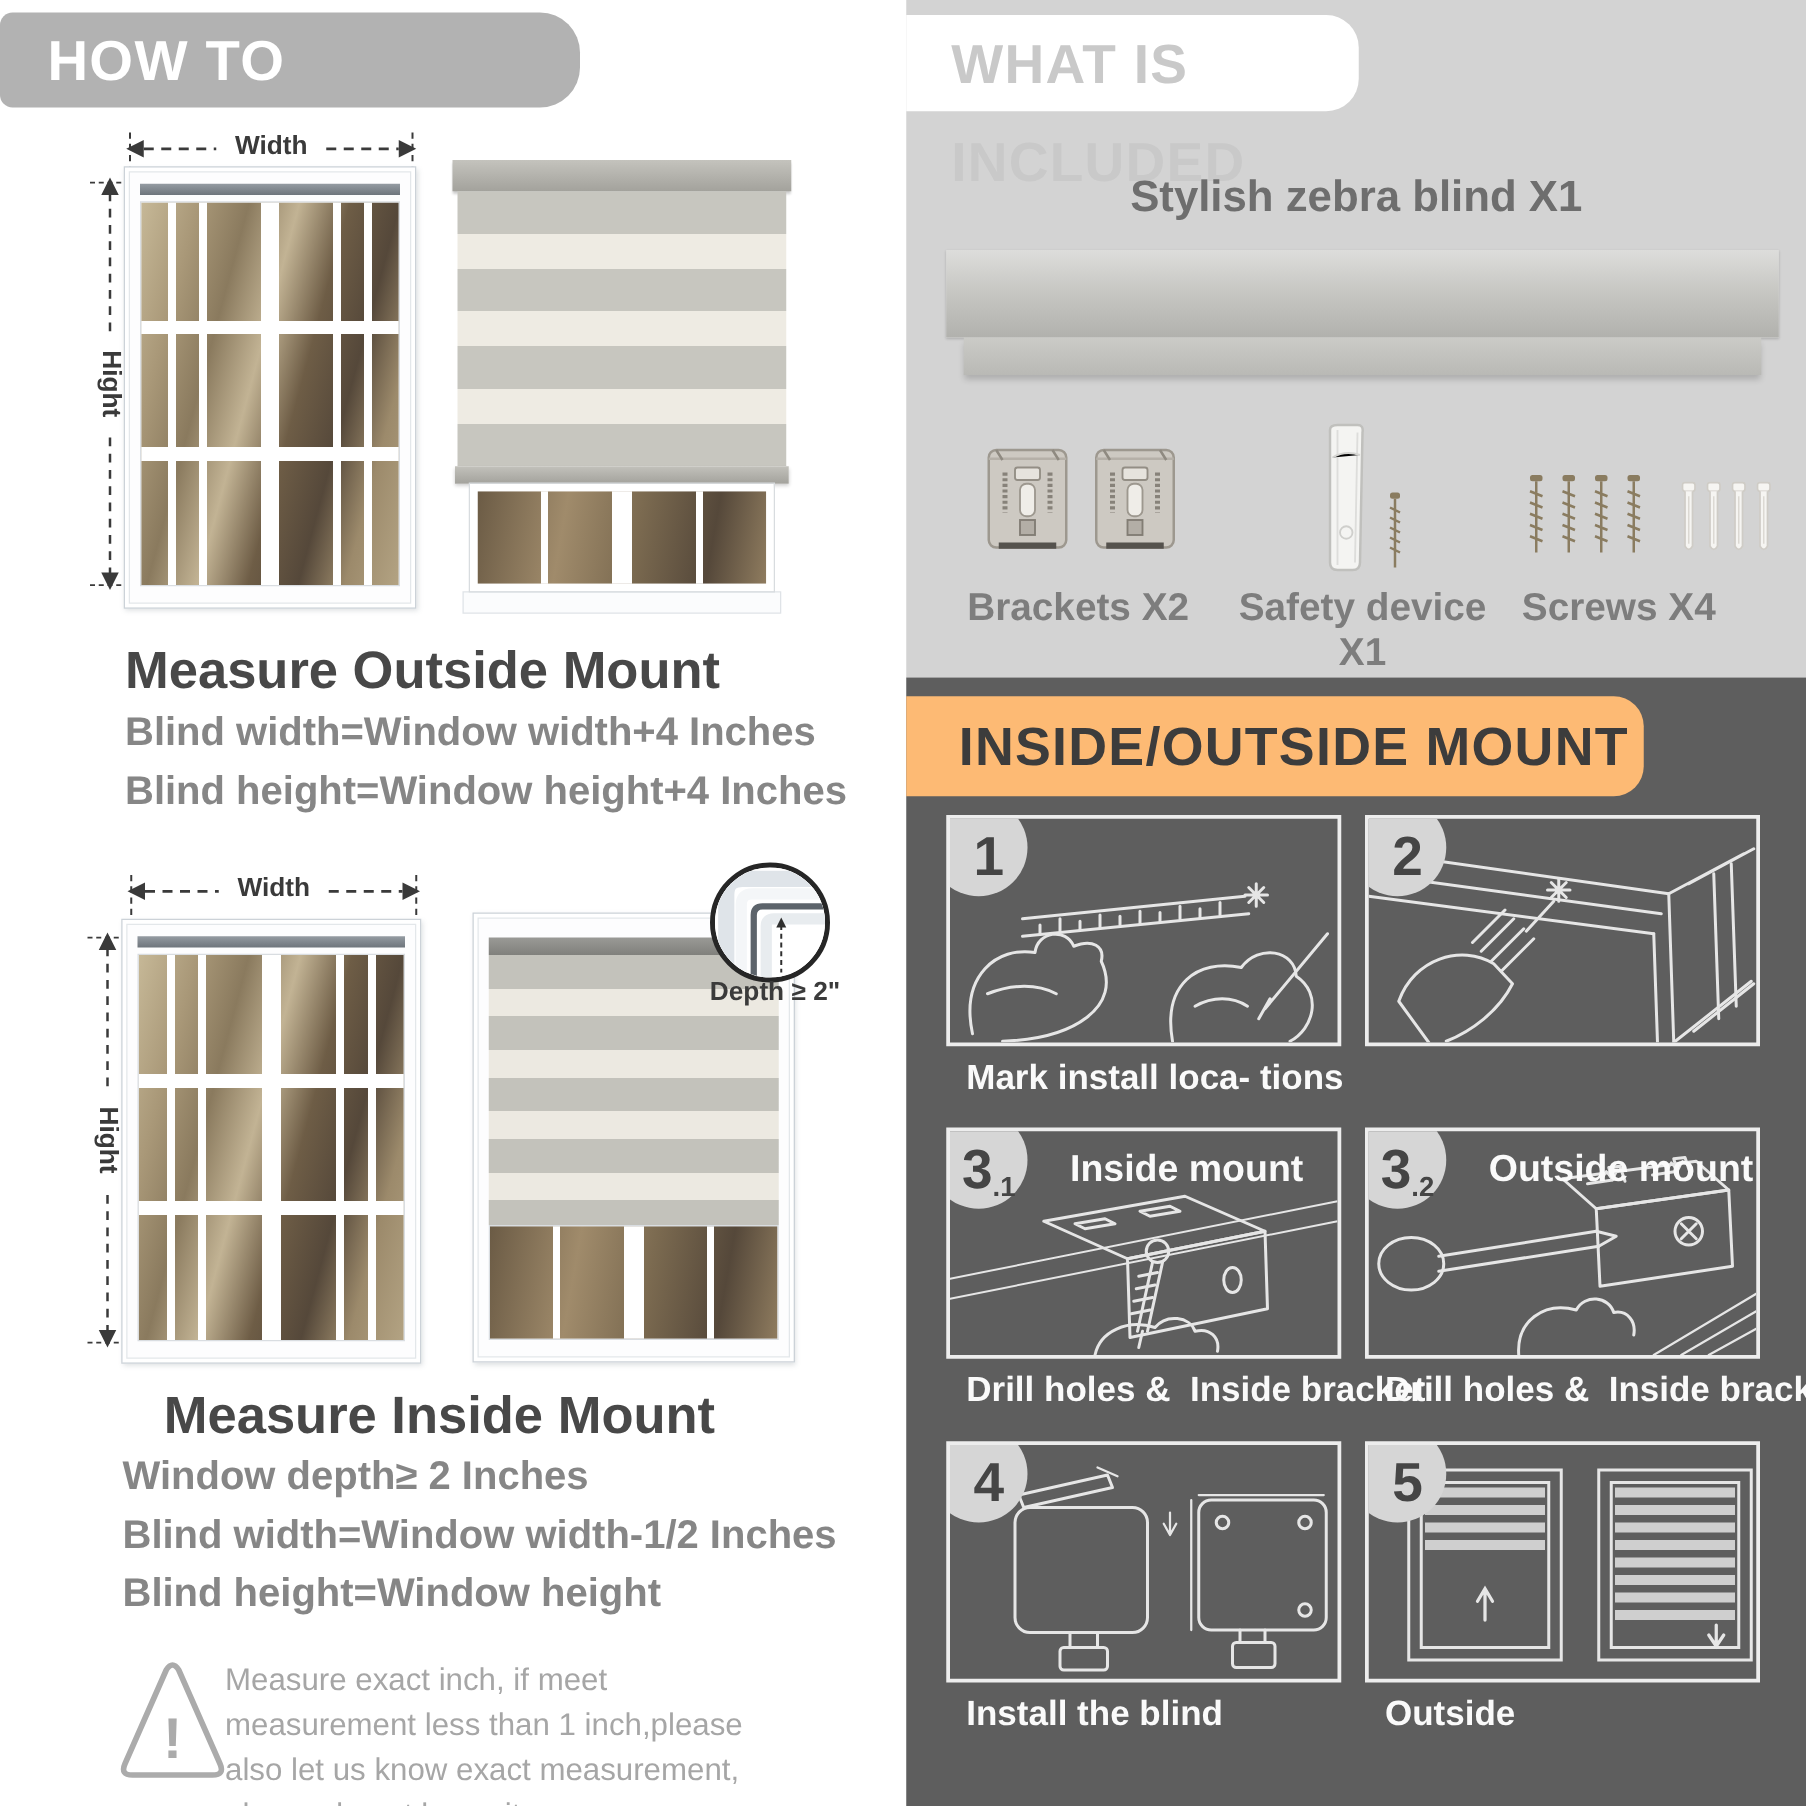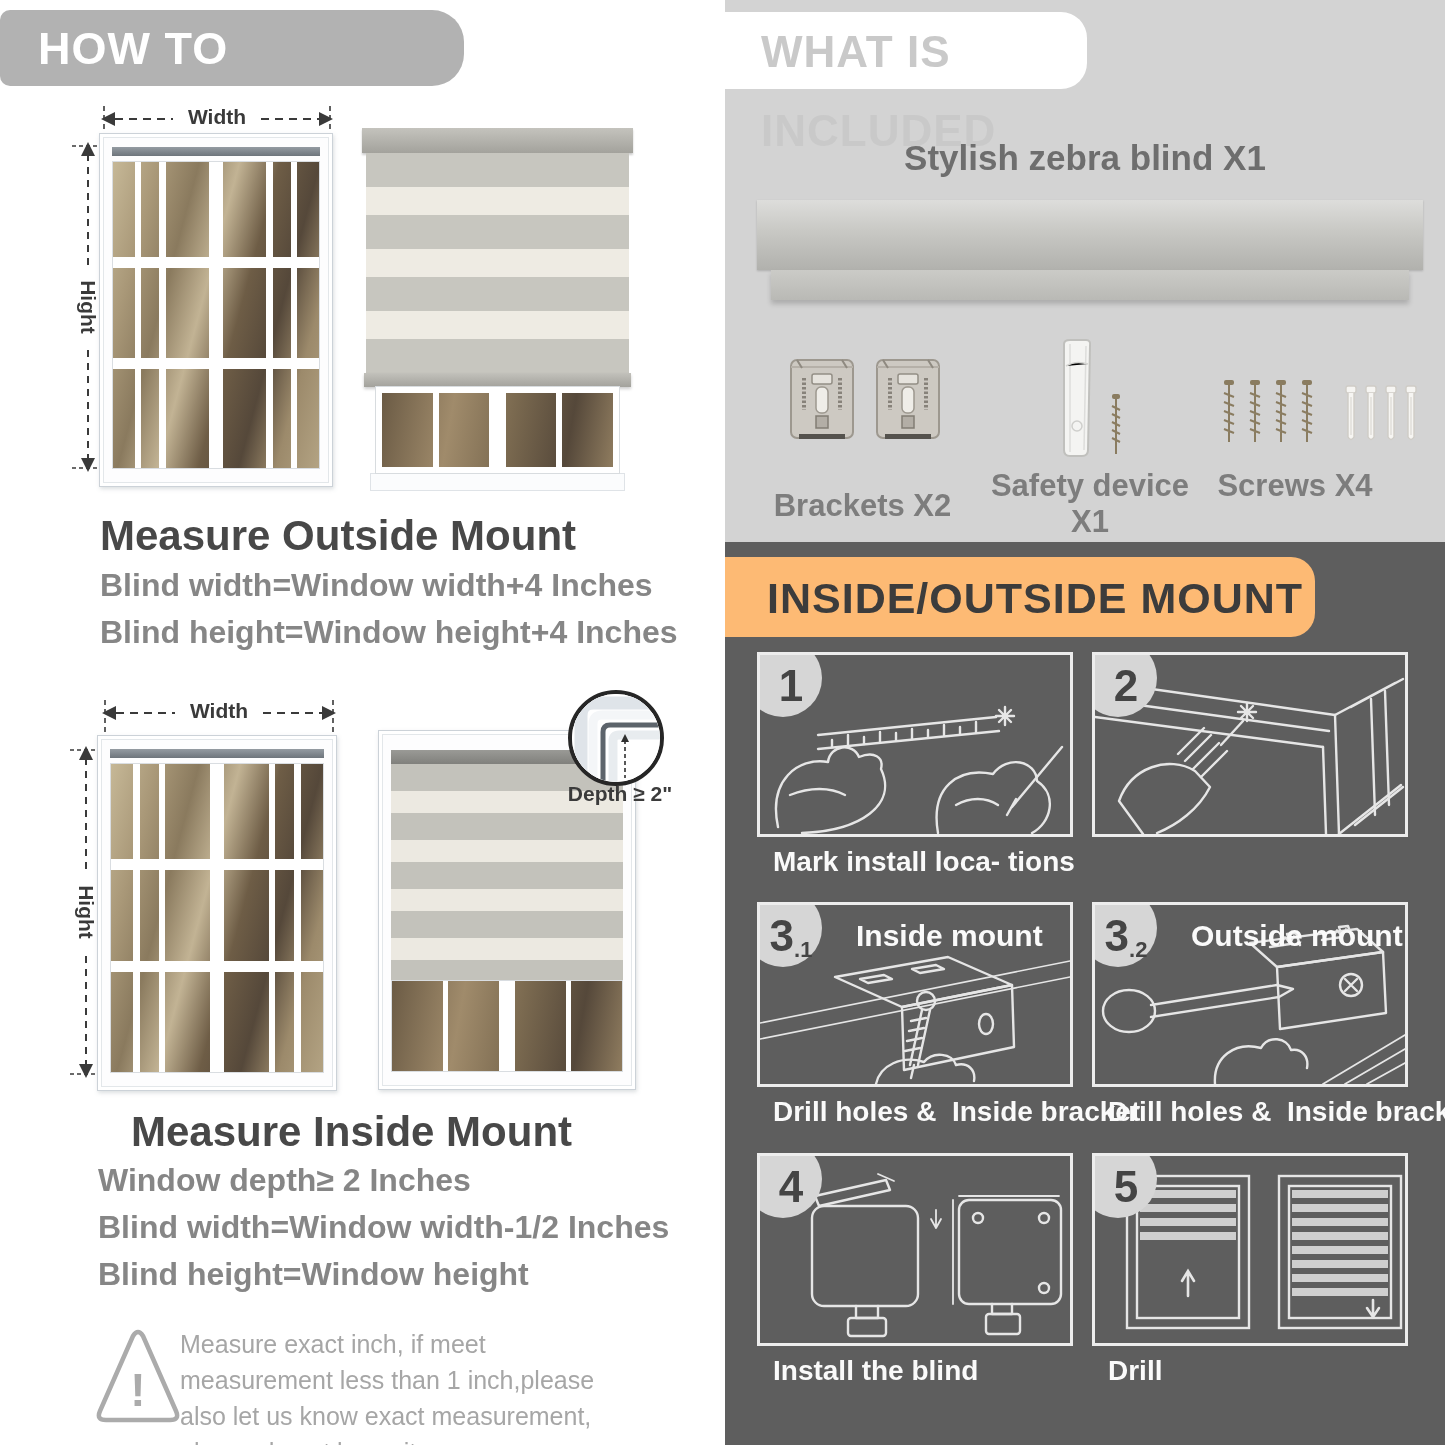--- a/index.html
+++ b/index.html
@@ -261,21 +261,21 @@
       <path d="M3,8 L3,52 Q6,57 9,52 L9,8" fill="#f6f5f2" stroke="#cfccc6" stroke-width="1.4"></path>
       <path d="M6,12 V50" stroke="#dcd9d3" stroke-width="1.2"></path>
     </svg>
   <svg width="12" height="58" viewBox="0 0 12 58">
       <rect x="1" y="1" width="10" height="7" rx="2" fill="#f6f5f2" stroke="#cfccc6" stroke-width="1.4"></rect>
       <path d="M3,8 L3,52 Q6,57 9,52 L9,8" fill="#f6f5f2" stroke="#cfccc6" stroke-width="1.4"></path>
       <path d="M6,12 V50" stroke="#dcd9d3" stroke-width="1.2"></path>
     </svg>
 </div>
 
-<div class="inc-label" style="left:770px;top:468px;width:185px;margin-top:20px;">Brackets X2</div>
+<div class="inc-label" style="left:770px;top:468px;width:185px;">Brackets X2</div>
 <div class="inc-label" style="left:980px;top:468px;width:220px;">Safety device X1</div>
 <div class="inc-label" style="left:1205px;top:468px;width:180px;">Screws X4</div>
 
 <div class="abs mhdr">INSIDE/OUTSIDE MOUNT</div>
 
 <div class="step" style="left:757px;top:652px;">
   <div class="step-frame">
     <svg class="step-art lineart" viewBox="0 0 310 179" preserveAspectRatio="none">
       <path d="M58,80 L236,62"></path>
       <path d="M58,94 L239,76"></path>
@@ -412,14 +412,14 @@
       <g fill="none" stroke="#e6e6e6" stroke-width="2.6" stroke-linecap="round">
         <path d="M93,140 l0,-24 m-6,9 l6,-10 l6,10"></path>
         <path d="M278,144 l0,14 m-6,-6 l6,9 l6,-9"></path>
       </g>
     </svg>
     <div class="badge">
       <span class="badge-num">5</span>
         <span class="badge-sub"></span>
     </div>
   </div>
-  <div class="caption">Drill</div>
+  <div class="caption">Outside</div>
 </div>
 
 </body></html>

